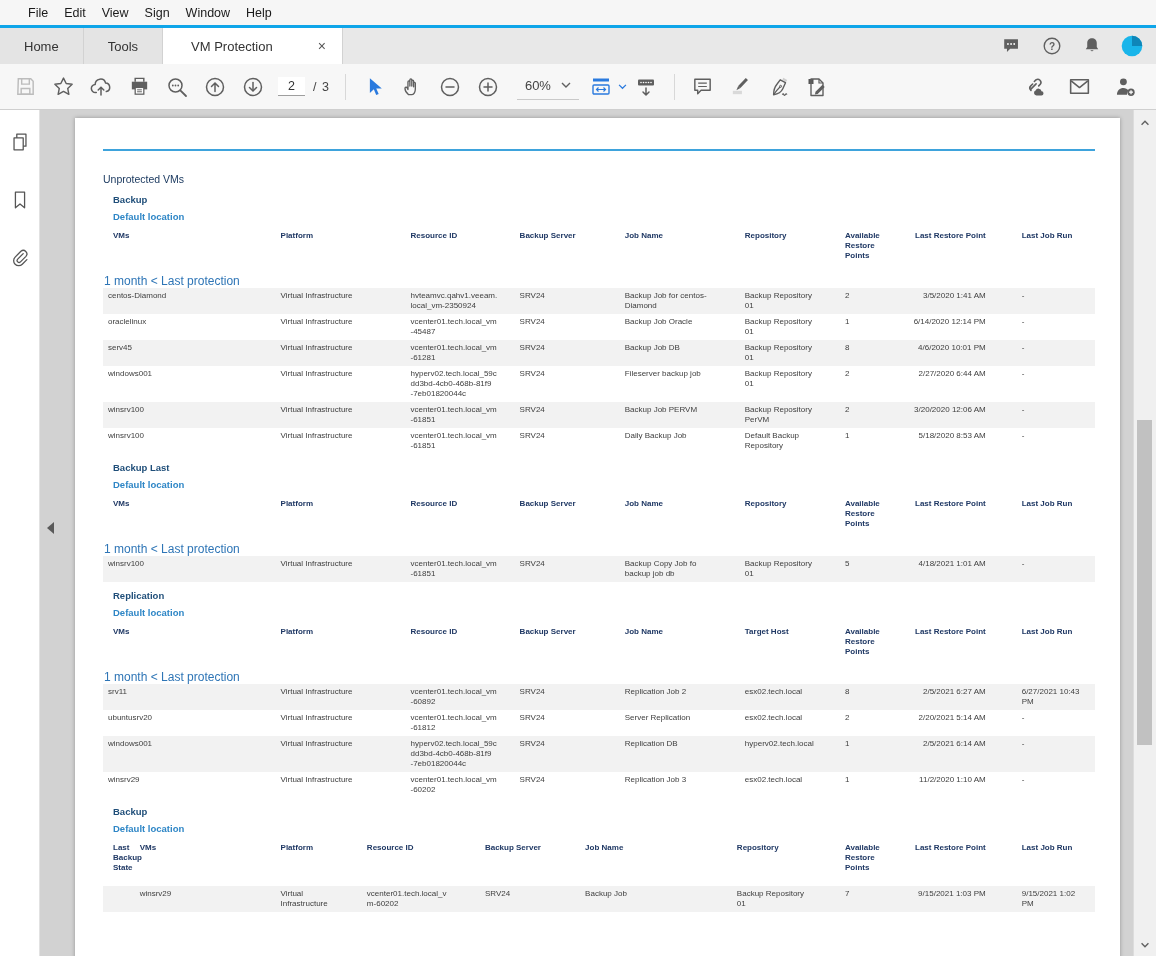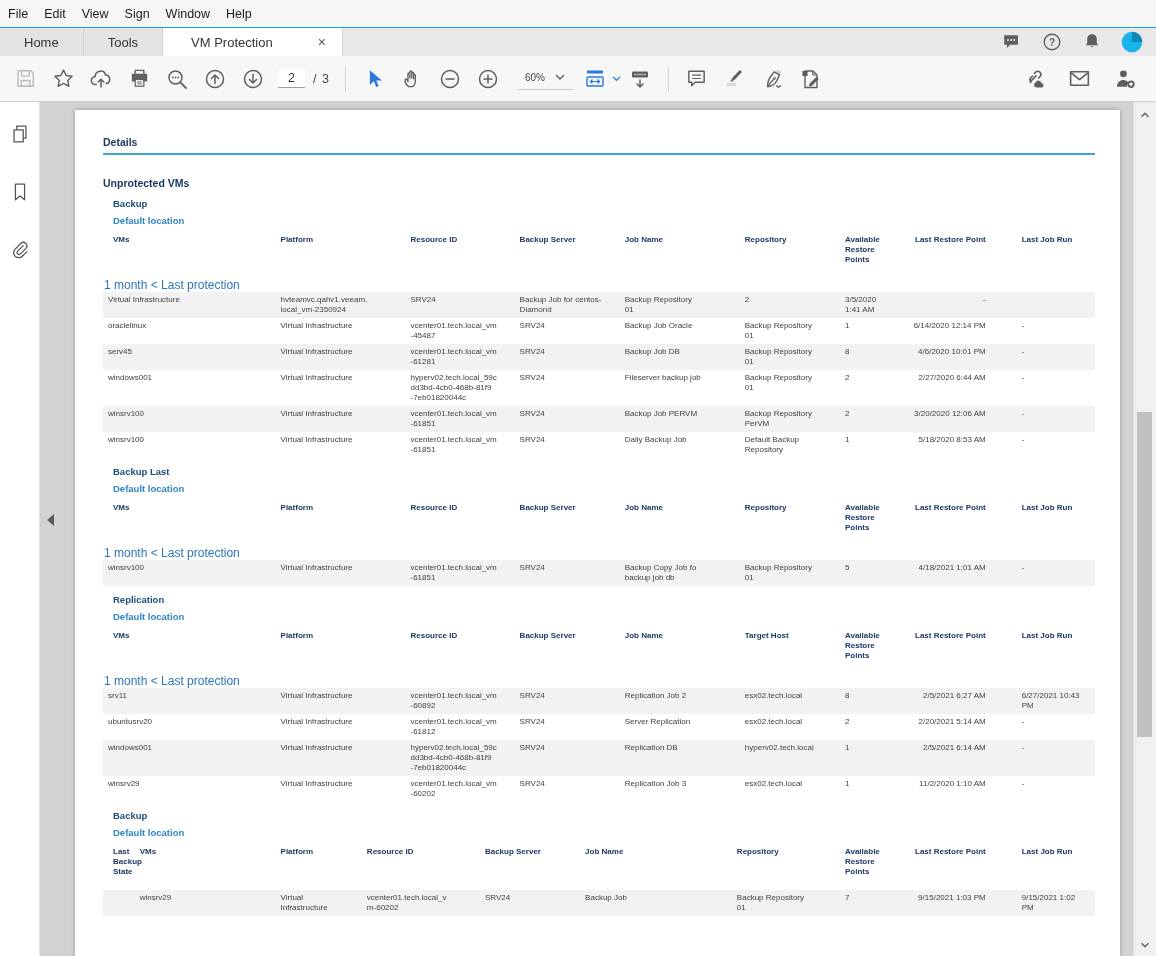--- a/index.html
+++ b/index.html
@@ -1,46 +1,46 @@
 <!DOCTYPE html>
 <html><head>
 <meta charset="utf-8">
 <style>
   * { box-sizing: border-box; margin: 0; padding: 0; }
   html,body { width:1156px; height:956px; overflow:hidden; }
   body { font-family:"Liberation Sans", sans-serif; background:#d2d2d2; }
   .window { width:1156px; height:956px; display:flex; flex-direction:column; background:#fff; }
 
   
-  .menubar { height:28px; background:#f6f6f6; border-bottom:1px solid #0ea5e9;
-             display:flex; align-items:center; padding-left:0; flex:0 0 auto;text-align:right; }
+  .menubar { height:28px; background:#f6f6f6; border-bottom:3px solid #0ea5e9;
+             display:flex; align-items:center; padding-left:20px; flex:0 0 auto;text-align:right; }
   .mi { font-size:12.5px; color:#1a1a1a; padding:0 8px; cursor:default; }
 
   
-  .tabbar { height:28px; background:#e8e8e8; display:flex; align-items:stretch; flex:0 0 auto; }
+  .tabbar { height:36px; background:#e8e8e8; display:flex; align-items:stretch; flex:0 0 auto; }
   .tab { display:flex; align-items:center; padding:0 24px; font-size:13px; color:#333;
          border-right:1px solid #d2d2d2; background:#e4e4e4; }
   .tab.active { background:#fff; width:180px; justify-content:space-between; padding:0 12px 0 28px; }
   .tab-close { font-size:14px; color:#555; padding:0 4px; line-height:1; }
   .tabbar-right { margin-left:auto; display:flex; align-items:center; gap:12px; padding-right:10px; }
   .tr-btn { width:28px; height:28px; display:flex; align-items:center; justify-content:center; }
 
   
   .toolbar { height:46px; background:#f7f7f7; border-bottom:1px solid #cfcfcf;
              display:flex; align-items:center; padding-left:6px; flex:0 0 auto; }
   .tbtn { width:38px; height:34px; display:flex; align-items:center; justify-content:center; color:#5f5f5f; }
   .tbtn.disabled { color:#bcbcbc; }
   .tbtn.blue { color:#2a7ade; }
   .sep { width:1px; height:26px; background:#d8d8d8; margin:0 9px; }
   .page-nav { display:flex; align-items:center; margin:0 6px; }
   .page-input { width:27px; height:19px; border:none; border-bottom:1px solid #9e9e9e; background:#fff;
                 text-align:center; font-size:12.5px; color:#333; font-family:"Liberation Sans",sans-serif; }
   .page-total { font-size:12.5px; color:#444; margin-left:8px; letter-spacing:1px; }
   .zoom-select { display:flex; align-items:center; gap:10px; padding:4px 8px 6px;
-                 border-bottom:1px solid #c9c9c9; margin:0 10px; font-size:10px; color:#444; }
+                 border-bottom:1px solid #c9c9c9; margin:0 10px; font-size:13px; color:#444; }
   .toolbar-right { margin-left:auto; display:flex; align-items:center; gap:8px; padding-right:12px; }
 
   
   .content-row { flex:1; display:flex; min-height:0; }
   .rail { width:40px; background:#fff; border-right:1px solid #e2e2e2; display:flex; flex-direction:column;
           align-items:center; padding-top:20px; gap:34px; }
   .rbtn { width:24px; height:24px; display:flex; align-items:center; justify-content:center; color:#555; }
   .canvas { flex:1; background:#d2d2d2; position:relative; overflow:hidden; }
   .collapse-handle { position:absolute; left:7px; top:412px; width:0; height:0;
                      border-top:6px solid transparent; border-bottom:6px solid transparent;
@@ -51,21 +51,21 @@
   
   .scrollbar { width:23px; background:#f0f0f0; border-left:1px solid #dcdcdc; position:relative; }
   .sb-btn { position:absolute; left:0; right:0; height:16px; display:flex; align-items:center; justify-content:center; color:#606060; }
   .sb-btn.up { top:5px; } .sb-btn.down { bottom:3px; }
   .sb-thumb { position:absolute; left:3px; width:15px; top:310px; height:325px; background:#c1c1c1; }
 
   
   .details-h { font-size:10.5px; line-height:12px; font-weight:bold; color:#1f3864; }
   .details-rule { border-bottom:2px solid #3ea3dc; margin-top:5px; }
   #pdf-sections { display:flow-root; }
-  .sec-title { font-size:10.5px; line-height:13px; font-weight:bold; color:#17365d; margin:22px 0 8px; }
+  .sec-title { font-size:10.5px; line-height:13px; font-weight:normal; color:#17365d; margin:22px 0 8px; }
   .sub-title { font-size:9.5px; line-height:11px; font-weight:bold; color:#1f4e79; margin:0 0 6px; padding-left:10px; }
   .loc-link { font-size:9.5px; line-height:11px; font-weight:bold; color:#2e86c6; margin:0 0 6px; padding-left:10px; }
   .tblock { margin:0 0 8px; }
   .trow { display:grid; font-size:8px; line-height:10px; }
   .g9  { grid-template-columns:17.9% 13.1% 11% 10.6% 12.1% 10.1% 4.3% 11.5% 9.4%; }
   .g10 { grid-template-columns:3.7% 14.2% 8.7% 11.9% 10.1% 15.3% 10.9% 4.2% 11.6% 9.4%; }
   .tcell { padding:3px 10px 3px 0; white-space:pre-line; }
   .trow > .tcell:first-child { padding-left:5px; }
   .thead { font-weight:bold; color:#1f3864; margin-bottom:10px; }
   .thead > .tcell:first-child { padding-left:10px; }
@@ -313,21 +313,20 @@
       <div class="rbtn">
         <svg width="22" height="22" viewBox="0 0 24 24" stroke="currentColor" fill="none" stroke-width="1.4" stroke-linecap="round" stroke-linejoin="round">
             <path d="M15.5 7.2l-6 6a2.1 2.1 0 0 0 3 3l6-6a3.9 3.9 0 0 0-5.5-5.5l-6.3 6.3a5.5 5.5 0 0 0 7.8 7.8l5-5"></path>
           </svg>
       </div>
     </div>
 
     <div class="canvas">
       <div class="collapse-handle"></div>
       <div class="page">
-        <div class="details-h">Details</div>
         <div class="details-rule"></div>
         <div id="pdf-sections">
             <div class="sec-title">Unprotected VMs</div>
             <div class="tblock">
               <div class="sub-title">Backup</div>
               <div class="loc-link">Default location</div>
               <div class="trow thead g9">
                 <div class="tcell">VMs</div>
                 <div class="tcell">Platform</div>
                 <div class="tcell">Resource ID</div>
@@ -335,20 +334,21 @@
                 <div class="tcell">Job Name</div>
                 <div class="tcell">Repository</div>
                 <div class="tcell">Available
 Restore
 Points</div>
                 <div class="tcell">Last Restore Point</div>
                 <div class="tcell">Last  Job Run</div>
               </div>
               <div class="group-label">1 month &lt; Last protection</div>
               <div class="trow g9 even">
+                <div class="tcell">centos-Diamond</div>
                 <div class="tcell">Virtual Infrastructure</div>
                 <div class="tcell">hvteamvc.qahv1.veeam.
 local_vm-2350924</div>
                 <div class="tcell">SRV24</div>
                 <div class="tcell">Backup Job for centos-
 Diamond</div>
                 <div class="tcell">Backup Repository
 01</div>
                 <div class="tcell">2</div>
                 <div class="tcell">3/5/2020 1:41 AM</div>

